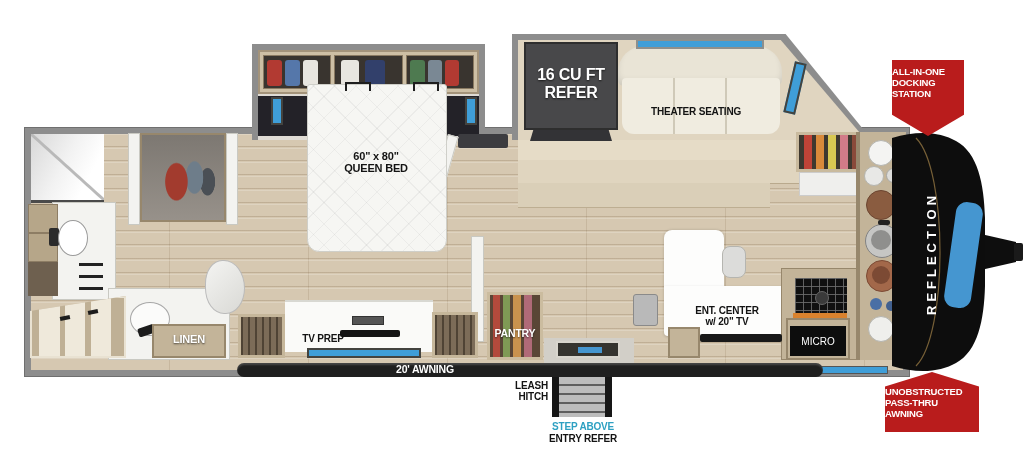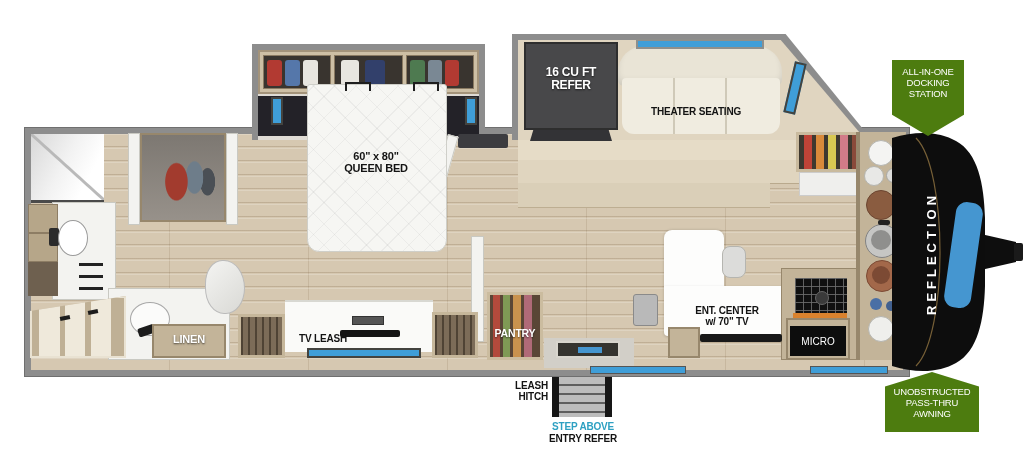--- a/index.html
+++ b/index.html
@@ -6,21 +6,21 @@
   .fp{position:relative;width:1024px;height:472px;background:#fff;overflow:hidden;
       font-family:"Liberation Sans",sans-serif;}
   .abs{position:absolute;}
   .wood{background-color:#d6c8b1;background-image:
     repeating-linear-gradient(180deg, rgba(255,255,255,.20) 0 1px, transparent 1px 12px, rgba(120,94,62,.24) 12px 13px, transparent 13px 14px),
     repeating-linear-gradient(90deg, transparent 0 138px, rgba(120,94,62,.16) 138px 139px);}
   .lbl{position:absolute;font-weight:700;white-space:pre-line;line-height:1.12;letter-spacing:-.2px;z-index:8;}
   .lbl.k{color:#131313;text-align:center;}
   .lbl.w{color:#fff;text-shadow:0 1px 2px rgba(0,0,0,.65);}
   .ctr{text-align:center;}
-  .badge{position:absolute;background:#4d7c0f;color:#fff;font-weight:400;text-align:center;
+  .badge{position:absolute;background:#b91c1c;color:#fff;font-weight:700;
          white-space:pre-line;line-height:1.14;z-index:9;letter-spacing:-.2px;}
   .circ{position:absolute;border-radius:50%;}
   .win{background:#3f9ed8;border:2px solid #43433f;box-sizing:border-box;}
   .slab{background:#f3f3f0;border:1px solid #c9c9c2;box-sizing:border-box;}
   .tan{background:#c3b499;border:2px solid #97876c;box-sizing:border-box;}
   .quilt{background-color:#f6f6f3;background-image:
      repeating-linear-gradient(45deg, rgba(0,0,0,.045) 0 1px, transparent 1px 15px),
      repeating-linear-gradient(-45deg, rgba(0,0,0,.045) 0 1px, transparent 1px 15px);}
   .stripewood{background-color:#7c6c58;background-image:repeating-linear-gradient(90deg, rgba(25,18,10,.45) 0 2px, transparent 2px 7px);}
 </style>
@@ -61,21 +61,21 @@
   <div class="abs" style="left:413px;top:82px;width:22px;height:7px;border:2px solid #1e1e1e;border-bottom:none;z-index:5;"></div>
   <div class="lbl k ctr" style="left:307px;top:150px;width:138px;font-size:11px;">60" x 80"
 QUEEN BED</div>
   <div class="abs" style="left:458px;top:134px;width:50px;height:14px;background:#3c3c40;border-radius:2px;z-index:3;"></div>
 
   <div class="abs" style="left:512px;top:34px;width:360px;height:106px;background:#8d8d8d;clip-path:polygon(0 0,76% 0,100% 100%,0 100%);z-index:2;">
     <div class="abs" style="left:6px;top:6px;width:348px;height:100px;background:#e0d5c0;clip-path:polygon(0 0,75.5% 0,100% 100%,0 100%);"></div>
   </div>
   <div class="abs" style="left:524px;top:42px;width:94px;height:88px;background:#48484a;border:2px solid #2e2e2e;box-sizing:border-box;z-index:3;"></div>
   <div class="abs" style="left:530px;top:130px;width:82px;height:11px;background:#333336;clip-path:polygon(4% 0,96% 0,100% 100%,0 100%);z-index:3;"></div>
-  <div class="lbl w ctr" style="left:524px;top:66px;width:94px;font-size:12px;">16 CU FT
+  <div class="lbl w ctr" style="left:524px;top:66px;width:94px;font-size:16px;">16 CU FT
 REFER</div>
   <div class="abs" style="left:618px;top:46px;width:164px;height:40px;background:#e9e4d6;border-radius:26px 26px 6px 6px;box-shadow:inset 0 -5px 6px rgba(0,0,0,.10);z-index:3;"></div>
   <div class="abs" style="left:622px;top:78px;width:158px;height:56px;background:#f0ece0;border-radius:4px 4px 12px 12px;
        background-image:linear-gradient(90deg, transparent 0 32.5%, #cfc9b8 32.5% 33.5%, transparent 33.5% 65.5%, #cfc9b8 65.5% 66.5%, transparent 66.5%);z-index:3;"></div>
   <div class="abs win" style="left:636px;top:39px;width:128px;height:10px;border-color:#8f8f8b;z-index:4;"></div>
   <div class="abs win" style="left:789px;top:62px;width:12px;height:52px;transform:rotate(13deg);z-index:4;"></div>
   <div class="lbl k ctr" style="left:636px;top:106px;width:120px;font-size:10px;">THEATER SEATING</div>
 
   <div class="abs" style="left:31px;top:134px;width:73px;height:66px;z-index:3;border-bottom:3px solid #4a4a4a;
        background:linear-gradient(118deg,#d8d8d8 0%,#f2f2f2 45%,#fff 75%),#f2f2f2;">
@@ -103,39 +103,39 @@
                   radial-gradient(ellipse 14px 26px at 64% 50%, #6e7d8a 0 60%, transparent 65%),
                   radial-gradient(ellipse 12px 22px at 80% 55%, #4a4f55 0 60%, transparent 65%),
                   linear-gradient(180deg,#7d7872,#97918a);"></div>
   <div class="abs slab" style="left:128px;top:133px;width:12px;height:92px;z-index:3;"></div>
   <div class="abs slab" style="left:226px;top:133px;width:12px;height:92px;z-index:3;"></div>
 
   <div class="abs stripewood" style="left:238px;top:314px;width:47px;height:44px;border:3px solid #c6b79b;box-sizing:border-box;z-index:4;"></div>
   <div class="abs" style="left:285px;top:300px;width:148px;height:52px;background:#fafaf8;border-top:2px solid #d8d8d2;box-sizing:border-box;z-index:3;"></div>
   <div class="abs" style="left:352px;top:316px;width:32px;height:9px;background:#555;border:1px solid #333;box-sizing:border-box;z-index:4;"></div>
   <div class="abs" style="left:340px;top:330px;width:60px;height:7px;background:#141414;border-radius:2px;z-index:4;"></div>
-  <div class="lbl k ctr" style="left:294px;top:333px;width:58px;font-size:10px;">TV LEASH</div>
+  <div class="lbl k ctr" style="left:294px;top:333px;width:58px;font-size:10px;">TV PREP</div>
   <div class="abs win" style="left:307px;top:348px;width:114px;height:10px;z-index:5;"></div>
   <div class="abs stripewood" style="left:432px;top:312px;width:46px;height:46px;border:3px solid #c6b79b;box-sizing:border-box;z-index:4;"></div>
   <div class="abs slab" style="left:448px;top:134px;width:11px;height:92px;transform:rotate(16deg);transform-origin:top left;z-index:3;"></div>
   <div class="abs slab" style="left:471px;top:236px;width:13px;height:106px;z-index:3;"></div>
 
   <div class="abs" style="left:487px;top:292px;width:56px;height:68px;border:3px solid #cbbc9f;box-sizing:border-box;z-index:4;
        background:linear-gradient(90deg,#5a4636 0 6%, #b34a3c 6% 20%, #5a4636 20% 26%, #7f9a55 26% 40%, #5a4636 40% 46%, #c9924e 46% 62%, #5a4636 62% 68%, #b06a78 68% 84%, #5a4636 84% 100%);"></div>
   <div class="lbl w ctr" style="left:487px;top:328px;width:56px;font-size:10.5px;">PANTRY</div>
   <div class="abs" style="left:544px;top:338px;width:90px;height:30px;background:#d2cfc8;z-index:3;"></div>
   <div class="abs" style="left:556px;top:341px;width:64px;height:17px;background:#35342f;border:2px solid #d8d5cd;box-sizing:border-box;z-index:4;">
     <div class="abs" style="left:20px;top:4px;width:24px;height:6px;background:#4596d0;"></div>
   </div>
 
   <div class="abs" style="left:633px;top:294px;width:25px;height:32px;background:#b9b9b9;border:1px solid #8a8a8a;border-radius:3px;box-sizing:border-box;z-index:3;"></div>
   <div class="abs" style="left:664px;top:230px;width:60px;height:58px;background:#fdfdfc;border-radius:8px 8px 0 0;box-shadow:0 0 3px rgba(0,0,0,.18);z-index:3;"></div>
   <div class="abs" style="left:664px;top:286px;width:127px;height:50px;background:#fdfdfc;border-radius:0 8px 4px 4px;box-shadow:0 1px 3px rgba(0,0,0,.18);z-index:3;"></div>
   <div class="lbl k ctr" style="left:666px;top:305px;width:122px;font-size:10px;">ENT. CENTER
-w/ 70" TV</div>
+w/ 20" TV</div>
   <div class="abs" style="left:700px;top:334px;width:82px;height:8px;background:#191919;border-radius:2px;z-index:4;"></div>
   <div class="abs" style="left:722px;top:246px;width:24px;height:32px;background:#dcdcda;border:1px solid #b5b5b0;border-radius:8px;box-sizing:border-box;z-index:4;"></div>
   <div class="abs tan" style="left:668px;top:327px;width:32px;height:31px;z-index:4;"></div>
 
   <div class="abs tan" style="left:781px;top:268px;width:78px;height:92px;border-width:1px;z-index:3;"></div>
   <div class="abs" style="left:795px;top:278px;width:52px;height:38px;background:#101010;z-index:4;
        background-image:repeating-linear-gradient(90deg, rgba(110,110,110,.85) 0 1px, transparent 1px 8px),repeating-linear-gradient(180deg, rgba(110,110,110,.85) 0 1px, transparent 1px 8px);">
     <div class="circ" style="left:20px;top:13px;width:12px;height:12px;background:#3a3a3a;border:1px solid #666;"></div>
   </div>
   <div class="abs" style="left:793px;top:313px;width:54px;height:5px;background:#d9822e;z-index:5;"></div>
@@ -179,20 +179,23 @@
 
   <div class="badge" style="left:892px;top:60px;width:72px;height:76px;font-size:9.5px;padding-top:7px;box-sizing:border-box;
        clip-path:polygon(0 0,100% 0,100% 72%,50% 100%,0 72%);">ALL-IN-ONE
 DOCKING
 STATION</div>
   <div class="badge" style="left:885px;top:372px;width:94px;height:60px;font-size:9.5px;padding-top:15px;box-sizing:border-box;
        clip-path:polygon(50% 0,100% 24%,100% 100%,0 100%,0 24%);">UNOBSTRUCTED
 PASS-THRU
 AWNING</div>
 
+  <div class="abs" style="left:237px;top:363px;width:586px;height:14px;background:#1f1f1f;border-radius:7px;z-index:7;box-shadow:inset 0 2px 2px rgba(255,255,255,.18);">
+    <div class="lbl w" style="left:150px;top:1px;width:76px;font-size:10.5px;text-align:center;text-shadow:none;">20' AWNING</div>
+  </div>
   <div class="abs" style="left:552px;top:377px;width:60px;height:40px;border-left:7px solid #161616;border-right:7px solid #161616;box-sizing:border-box;z-index:6;
        background:repeating-linear-gradient(180deg,#bdbdbd 0 7px,#5f5f5f 7px 9px);"></div>
   <div class="lbl k" style="left:492px;top:380px;width:56px;font-size:10px;text-align:right;">LEASH
 HITCH</div>
   <div class="lbl ctr" style="left:545px;top:421px;width:76px;font-size:10px;color:#2da0c2;">STEP ABOVE</div>
   <div class="lbl k ctr" style="left:545px;top:433px;width:76px;font-size:10px;">ENTRY REFER</div>
 
 </div>
 
 </body></html>

